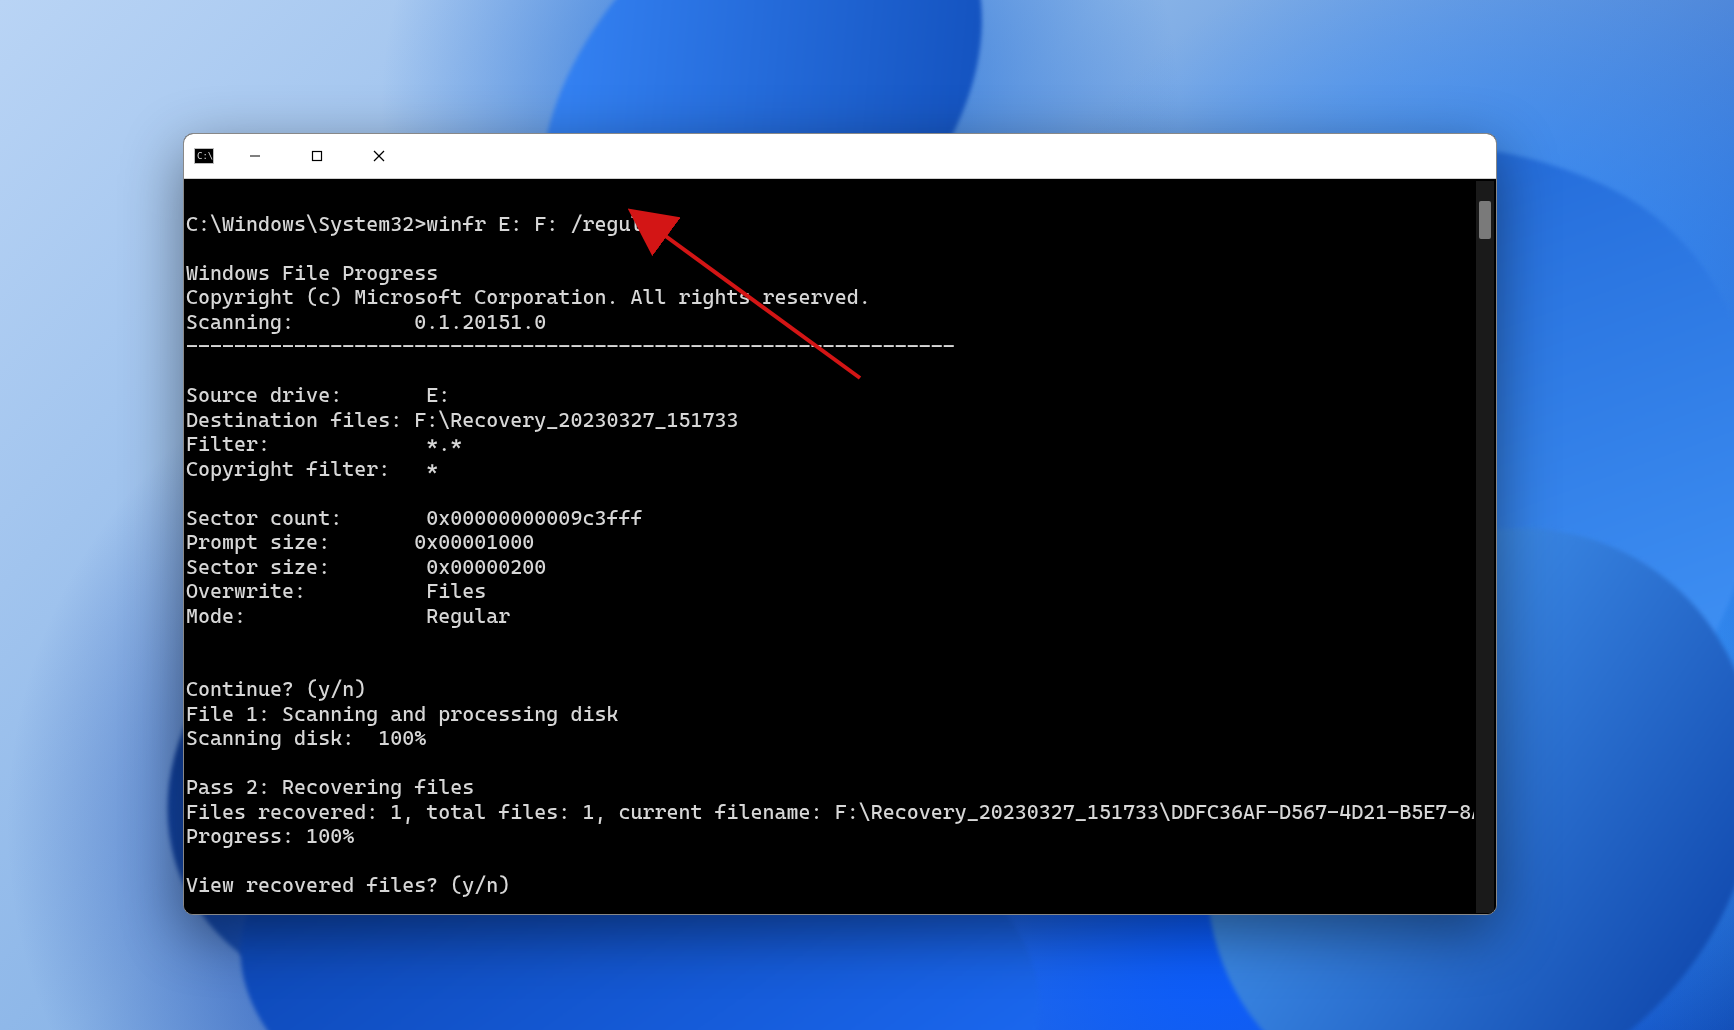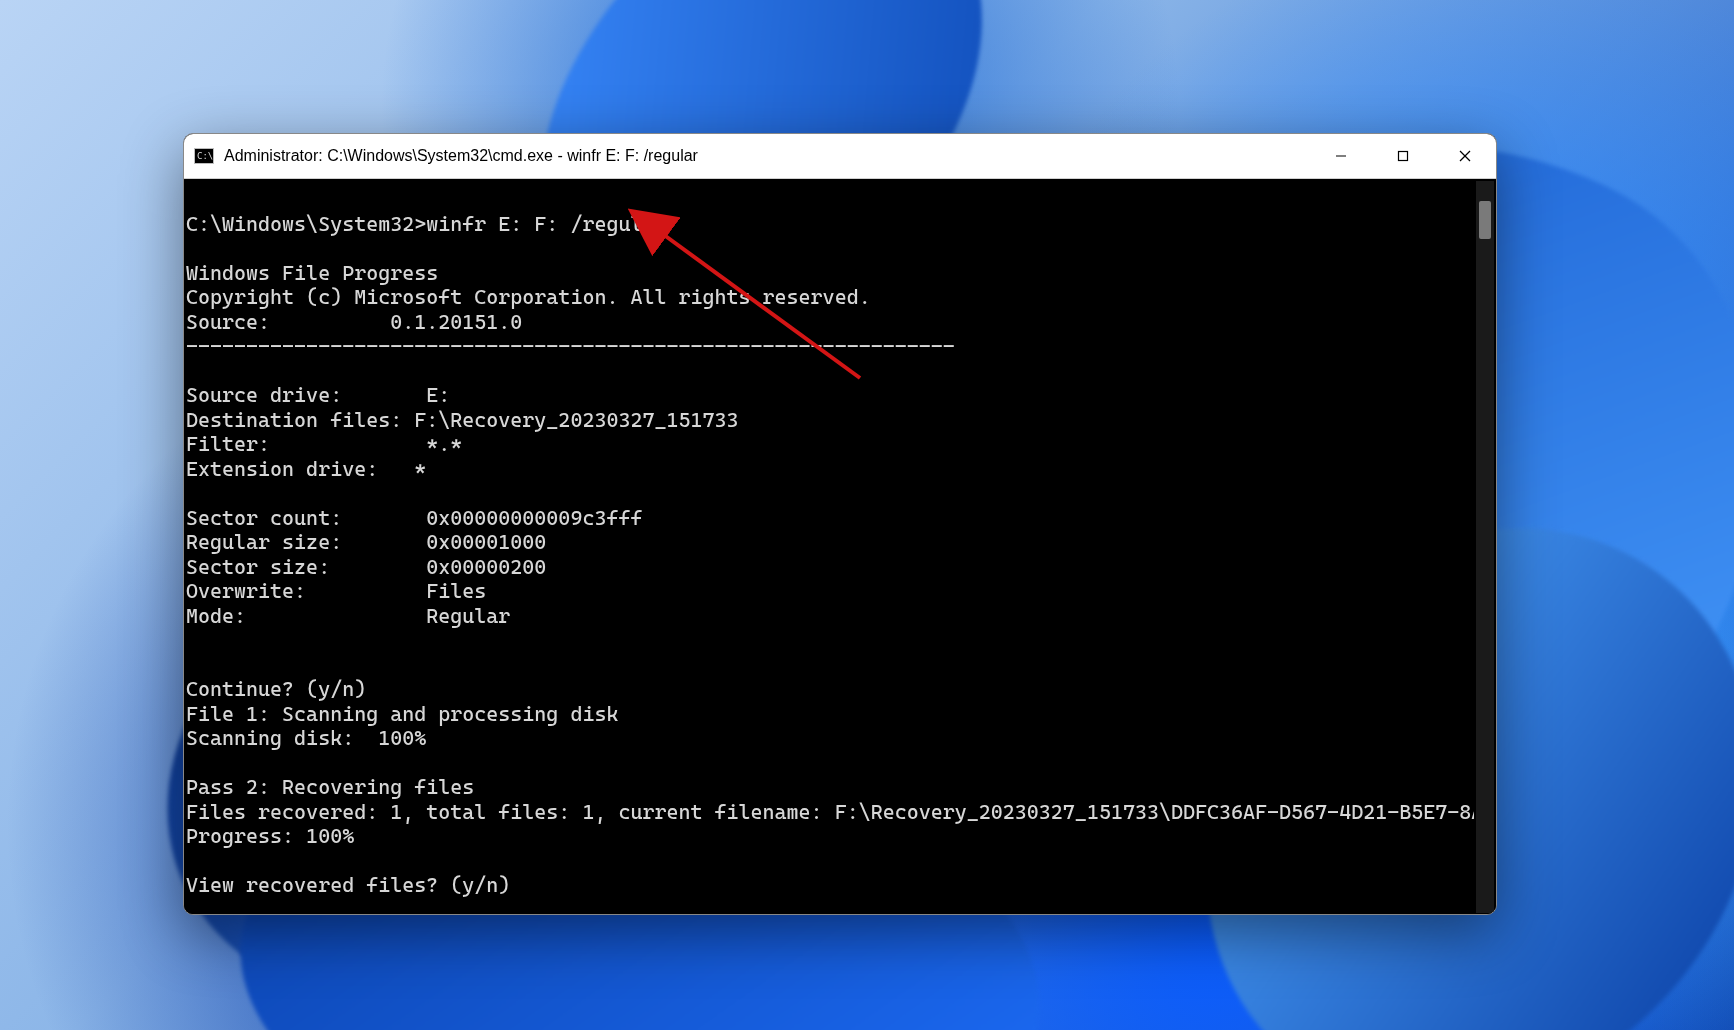--- a/index.html
+++ b/index.html
@@ -144,21 +144,20 @@
 
   <div class="window">
     <div class="titlebar">
       <span class="cmd-icon">
         <svg width="20" height="16" viewBox="0 0 20 16">
           <rect x="0" y="0" width="20" height="16" fill="#000"></rect>
           <rect x="0.5" y="0.5" width="19" height="15" fill="none" stroke="#bdbdbd" stroke-width="1"></rect>
           <text x="3" y="11" font-family="Consolas,monospace" font-size="9" fill="#d7d7d7">C:\</text>
         </svg>
       </span>
-      <span class="title-text">Administrator: C:\Windows\System32\cmd.exe - winfr  E: F: /regular</span>
       <div class="win-controls">
         <div class="win-btn">
           <svg width="14" height="14" viewBox="0 0 14 14">
             <line x1="2" y1="7" x2="12" y2="7" stroke="#000" stroke-width="1.2"></line>
           </svg>
         </div>
         <div class="win-btn">
           <svg width="14" height="14" viewBox="0 0 14 14">
             <rect x="2.5" y="2.5" width="9" height="9" fill="none" stroke="#000" stroke-width="1.2"></rect>
           </svg>
@@ -171,30 +170,30 @@
         </div>
       </div>
     </div>
 
     <div class="term-wrap">
       <div class="terminal">
 <span>C:\Windows\System32&gt;</span><span>winfr E: F: /regular</span>
 <span></span>
 <span>Windows File Progress</span>
 <span>Copyright (c) Microsoft Corporation. All rights reserved.</span>
-<span>Source:          0.1.20151.0</span>
+<span>Scanning:          0.1.20151.0</span>
 <span>----------------------------------------------------------------</span>
 <span></span>
 <span>Source drive:       E:</span>
 <span>Destination files: F:\Recovery_20230327_151733</span>
 <span>Filter:             *.*</span>
-<span>Extension drive:   *</span>
+<span>Copyright filter:   *</span>
 <span></span>
 <span>Sector count:       0x00000000009c3fff</span>
-<span>Regular size:       0x00001000</span>
+<span>Prompt size:       0x00001000</span>
 <span>Sector size:        0x00000200</span>
 <span>Overwrite:          Files</span>
 <span>Mode:               Regular</span>
 <span></span>
 <span></span>
 <span>Continue? (y/n)</span>
 <span>File 1: Scanning and processing disk</span>
 <span>Scanning disk:  100%</span>
 <span></span>
 <span>Pass 2: Recovering files</span>

